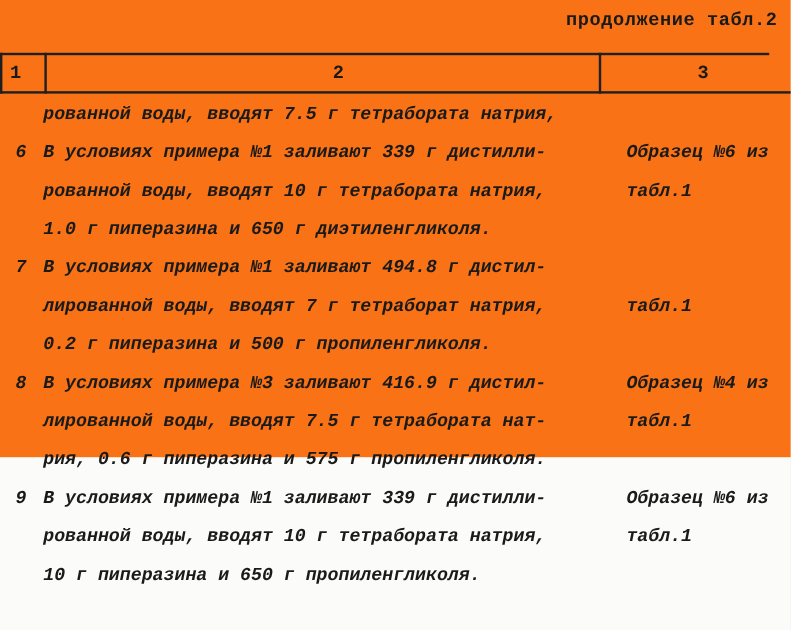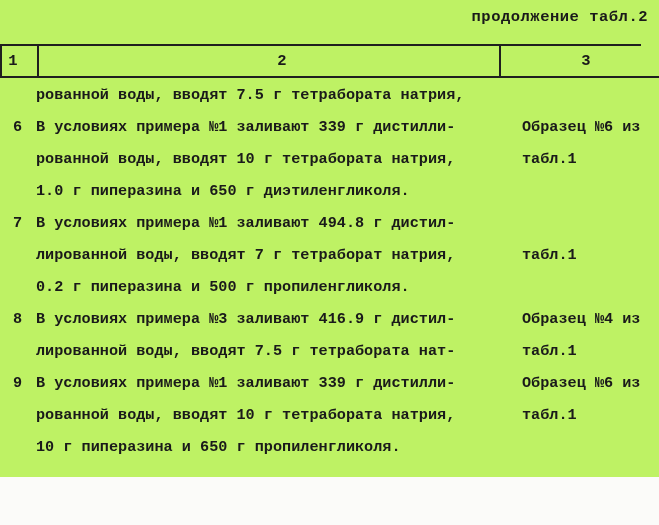--- a/index.html
+++ b/index.html
@@ -8,22 +8,22 @@
     width: 659px;
     height: 525px;
     overflow: hidden;
     background: #fbfbf9;
     font-family: "Liberation Mono", "DejaVu Sans Mono", monospace;
     color: #1a1a1a;
   }
   .page {
     position: relative;
     width: 659px;
-    height: 477px;
-    background: #bef264;
+    height: 381px;
+    background: #f97316;
   }
   .caption {
     position: absolute;
     top: 8px;
     right: 11px;
     font-size: 15.5px;
     font-weight: bold;
     letter-spacing: 0.5px;
     white-space: pre;
   }
@@ -53,20 +53,21 @@
     left: 0;
     width: 659px;
   }
   .line {
     position: relative;
     height: 32px;
     line-height: 32px;
     font-size: 15.2px;
     font-weight: bold;
     white-space: pre;
+    font-style: italic;
   }
   .line > span { position: absolute; top: 0; }
   .num { left: 13px; }
   .c2  { left: 36px; }
   .c3  { left: 522px; }
 </style>
 </head>
 <body>
 
 <div class="page">
@@ -122,20 +123,25 @@
       <span class="num">8</span>
       <span class="c2">В условиях примера №3 заливают 416.9 г дистил-</span>
       <span class="c3">Образец №4 из</span>
     </div>
     <div class="line">
       <span class="num"></span>
       <span class="c2">лированной воды, вводят 7.5 г тетрабората нат-</span>
       <span class="c3">табл.1</span>
     </div>
     <div class="line">
+      <span class="num"></span>
+      <span class="c2">рия, 0.6 г пиперазина и 575 г пропиленгликоля.</span>
+      <span class="c3"></span>
+    </div>
+    <div class="line">
       <span class="num">9</span>
       <span class="c2">В условиях примера №1 заливают 339 г дистилли-</span>
       <span class="c3">Образец №6 из</span>
     </div>
     <div class="line">
       <span class="num"></span>
       <span class="c2">рованной воды, вводят 10 г тетрабората натрия,</span>
       <span class="c3">табл.1</span>
     </div>
     <div class="line">

